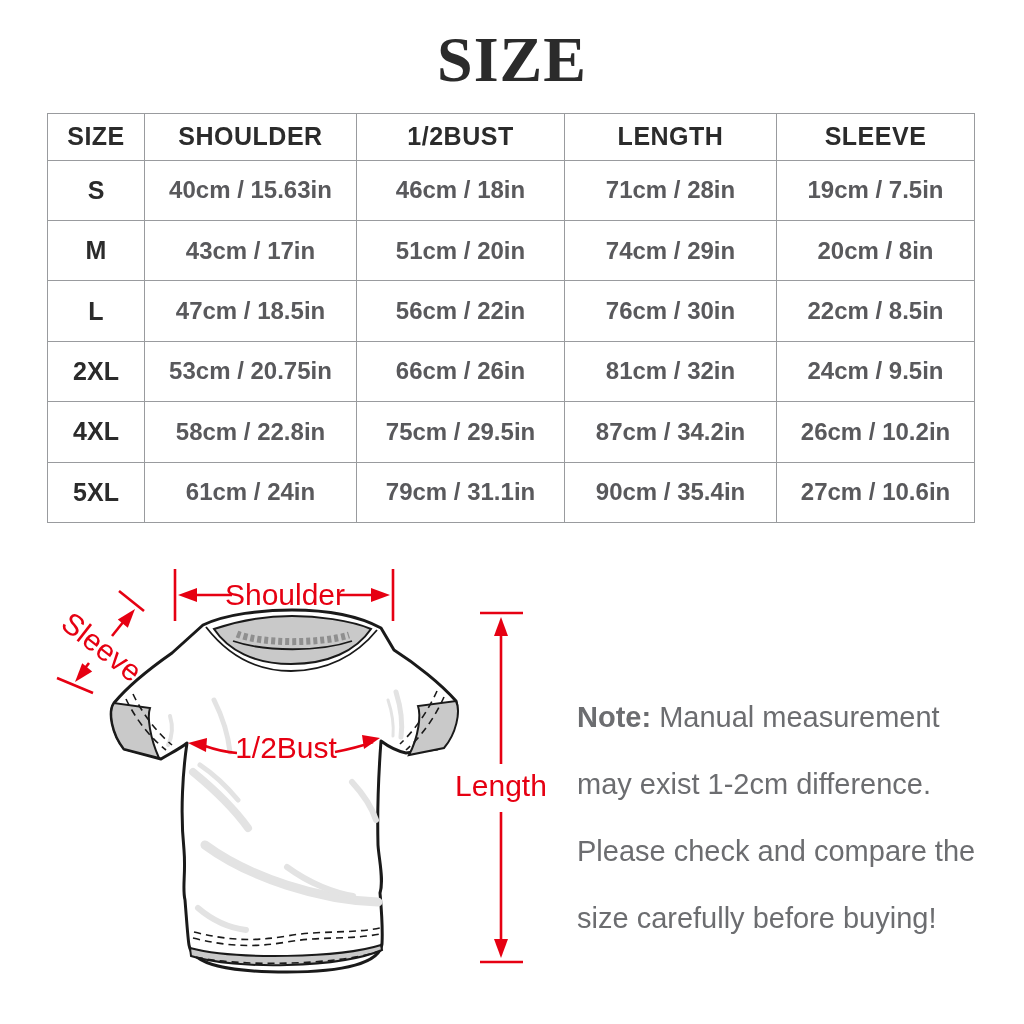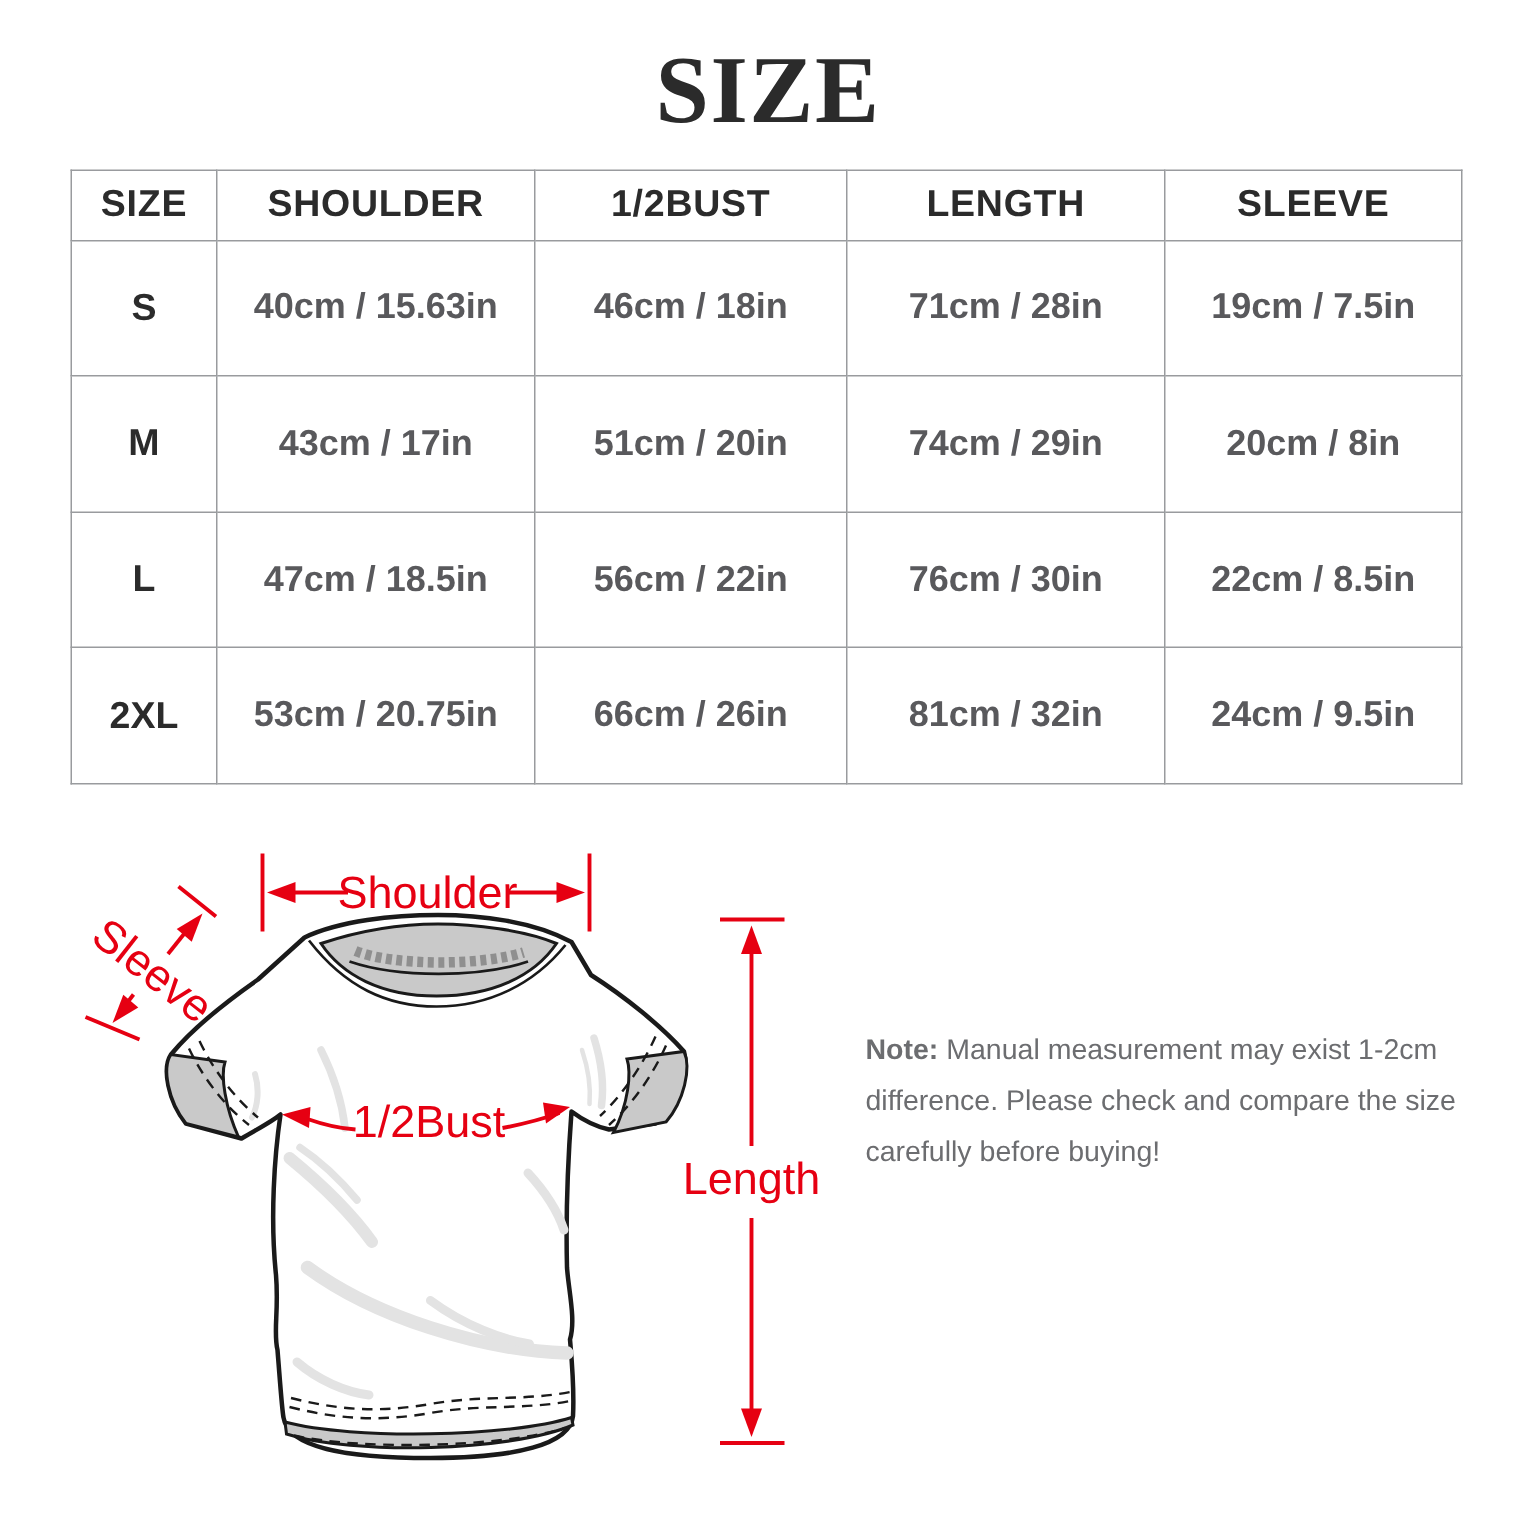--- a/index.html
+++ b/index.html
@@ -34,21 +34,21 @@
   .shirt-fill{fill:#ffffff;stroke:#1a1a1a;stroke-width:3;stroke-linejoin:round;}
   .gray-fill{fill:#c9c9c9;stroke:#1a1a1a;stroke-width:2;}
   .thin-line{fill:none;stroke:#1a1a1a;stroke-width:1.8;}
   .stitch{fill:none;stroke:#1a1a1a;stroke-width:1.6;stroke-dasharray:7 5;}
   .wrinkle{fill:none;stroke:#e3e3e3;stroke-linecap:round;}
   .red-line{fill:none;stroke:var(--accent,#e60012);stroke-width:2.6;}
   .red-fill{fill:var(--accent,#e60012);stroke:none;}
   .red-text{fill:var(--accent,#e60012);font-size:30px;}
   .note{
     position:absolute;left:577px;top:684px;width:406px;
-    font-size:19px;line-height:34px;color:var(--note_text,#6c6d70);
+    font-size:29px;line-height:67px;color:var(--note_text,#6c6d70);
   }
   .note .note-label{font-weight:bold;}
 </style>
 </head>
 <body>
 
 <h1 class="page-title">SIZE</h1>
 
 <table class="size-table">
   <colgroup>
@@ -88,20 +88,34 @@
       <td>56cm / 22in</td>
       <td>76cm / 30in</td>
       <td>22cm / 8.5in</td>
     </tr>
     <tr>
       <th>2XL</th>
       <td>53cm / 20.75in</td>
       <td>66cm / 26in</td>
       <td>81cm / 32in</td>
       <td>24cm / 9.5in</td>
+    </tr>
+    <tr>
+      <th>4XL</th>
+      <td>58cm / 22.8in</td>
+      <td>75cm / 29.5in</td>
+      <td>87cm / 34.2in</td>
+      <td>26cm / 10.2in</td>
+    </tr>
+    <tr>
+      <th>5XL</th>
+      <td>61cm / 24in</td>
+      <td>79cm / 31.1in</td>
+      <td>90cm / 35.4in</td>
+      <td>27cm / 10.6in</td>
     </tr>
   </tbody>
 </table>
 
 <svg class="diagram" viewBox="0 540 1024 484" width="1024" height="484" xmlns="http://www.w3.org/2000/svg">
 
   <g>
     <path class="shirt-fill" d="
       M 203,625
       L 172,653

